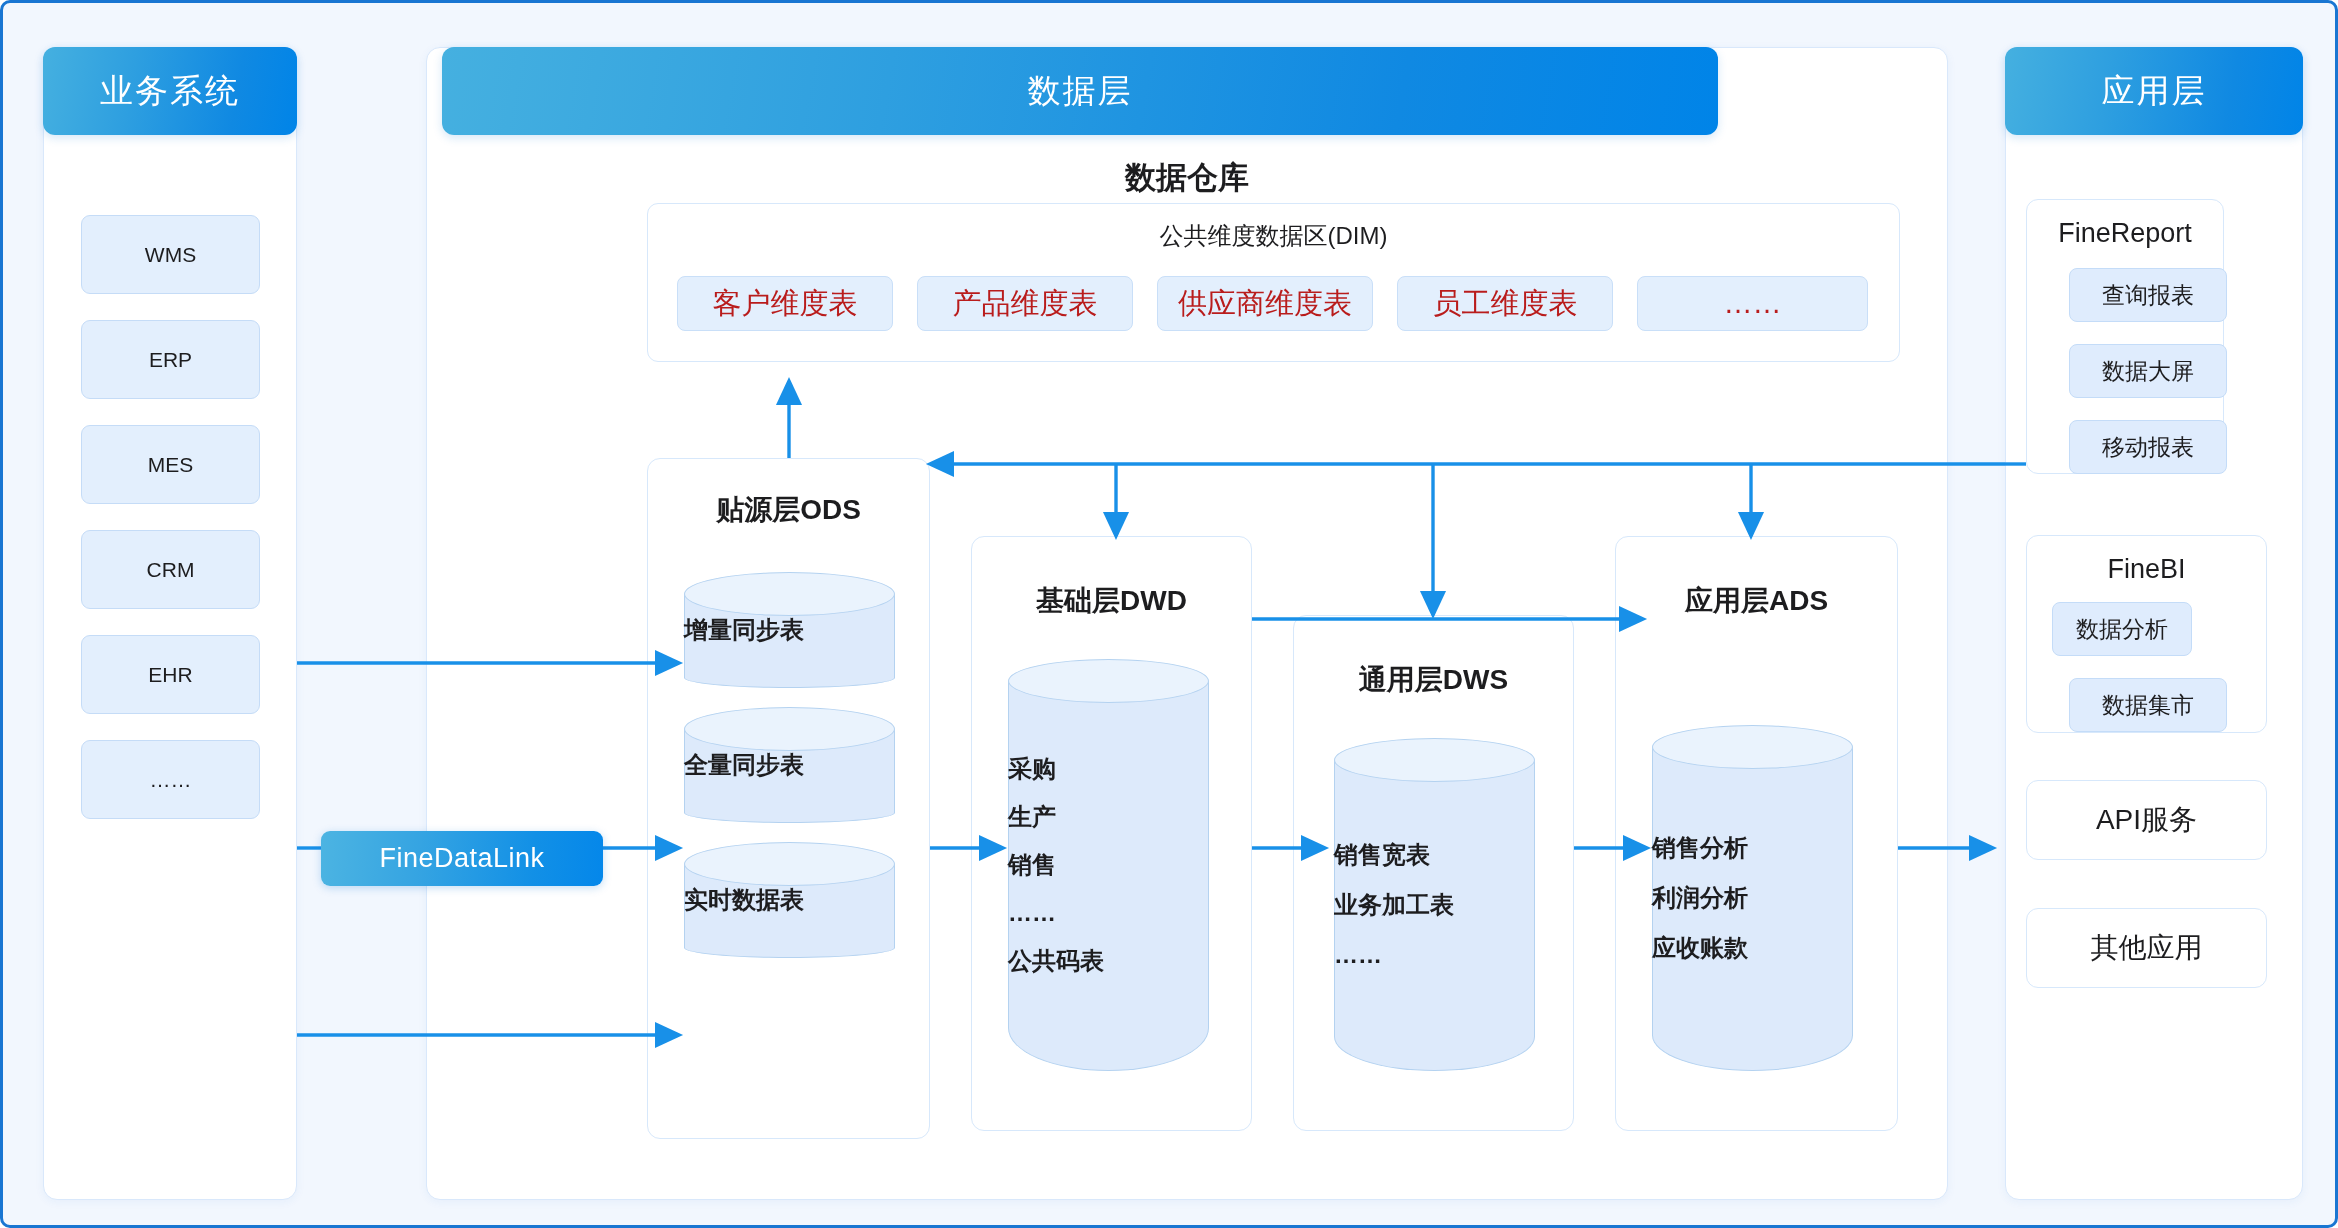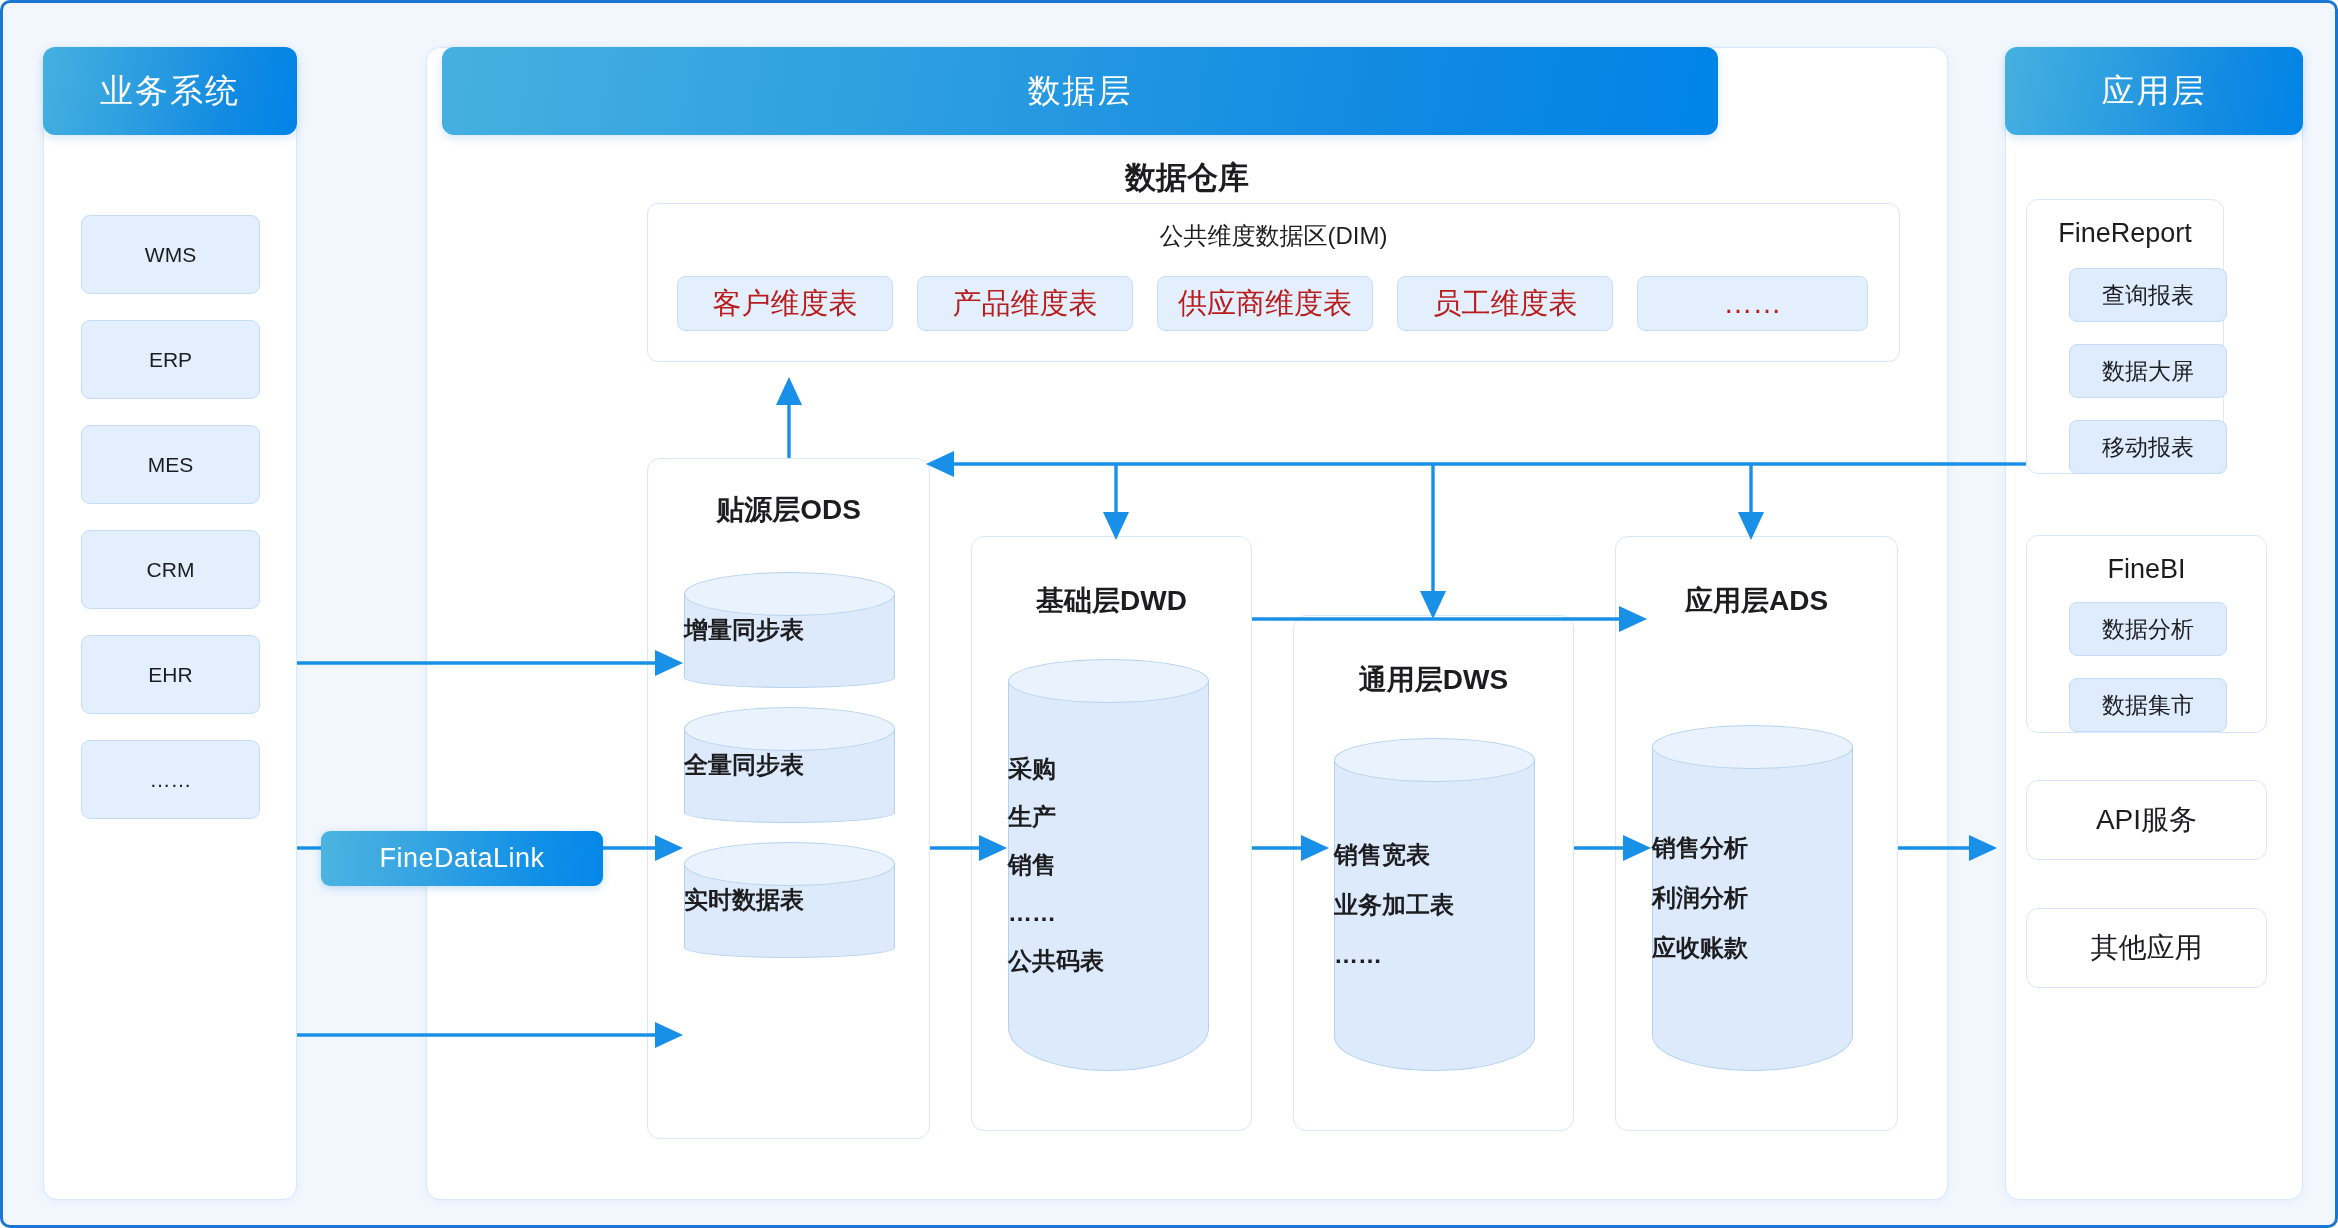--- a/index.html
+++ b/index.html
@@ -233,21 +233,21 @@
 
   <div class="app-card" style="left:2023px;top:196px;width:198px;height:275px">
     <div class="app-card-title" style="top:18px">FineReport</div>
     <div class="app-sub" style="left:42px;top:68px;width:158px">查询报表</div>
     <div class="app-sub" style="left:42px;top:144px;width:158px">数据大屏</div>
     <div class="app-sub" style="left:42px;top:220px;width:158px">移动报表</div>
   </div>
 
   <div class="app-card" style="left:2023px;top:532px;width:241px;height:198px">
     <div class="app-card-title" style="top:18px">FineBI</div>
-    <div class="app-sub" style="left:42px;top:66px;width:158px">数据分析</div>
+    <div class="app-sub" style="left:25px;top:66px;width:140px">数据分析</div>
     <div class="app-sub" style="left:42px;top:142px;width:158px">数据集市</div>
   </div>
 
   <div class="app-card app-plain" style="left:2023px;top:777px;width:241px;height:80px">API服务</div>
 
   <div class="app-card app-plain" style="left:2023px;top:905px;width:241px;height:80px">其他应用</div>
 
   <div id="fdl">FineDataLink</div>
 
   <svg id="wires" viewBox="0 0 2338 1228" xmlns="http://www.w3.org/2000/svg">

